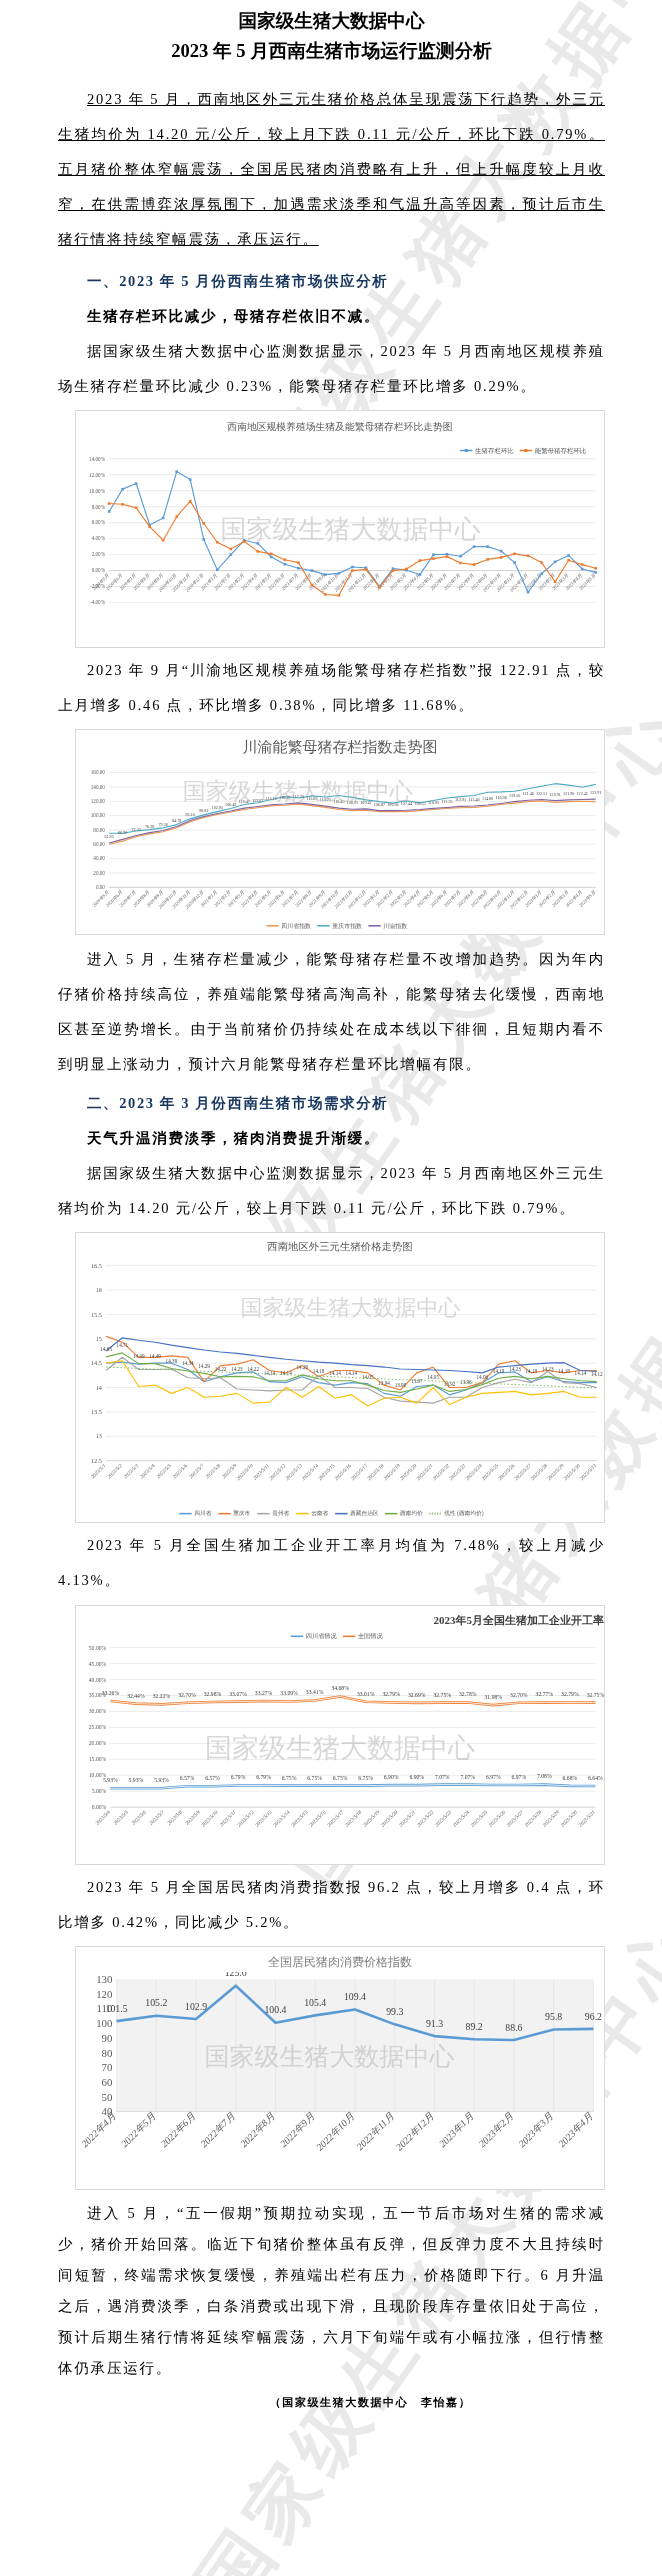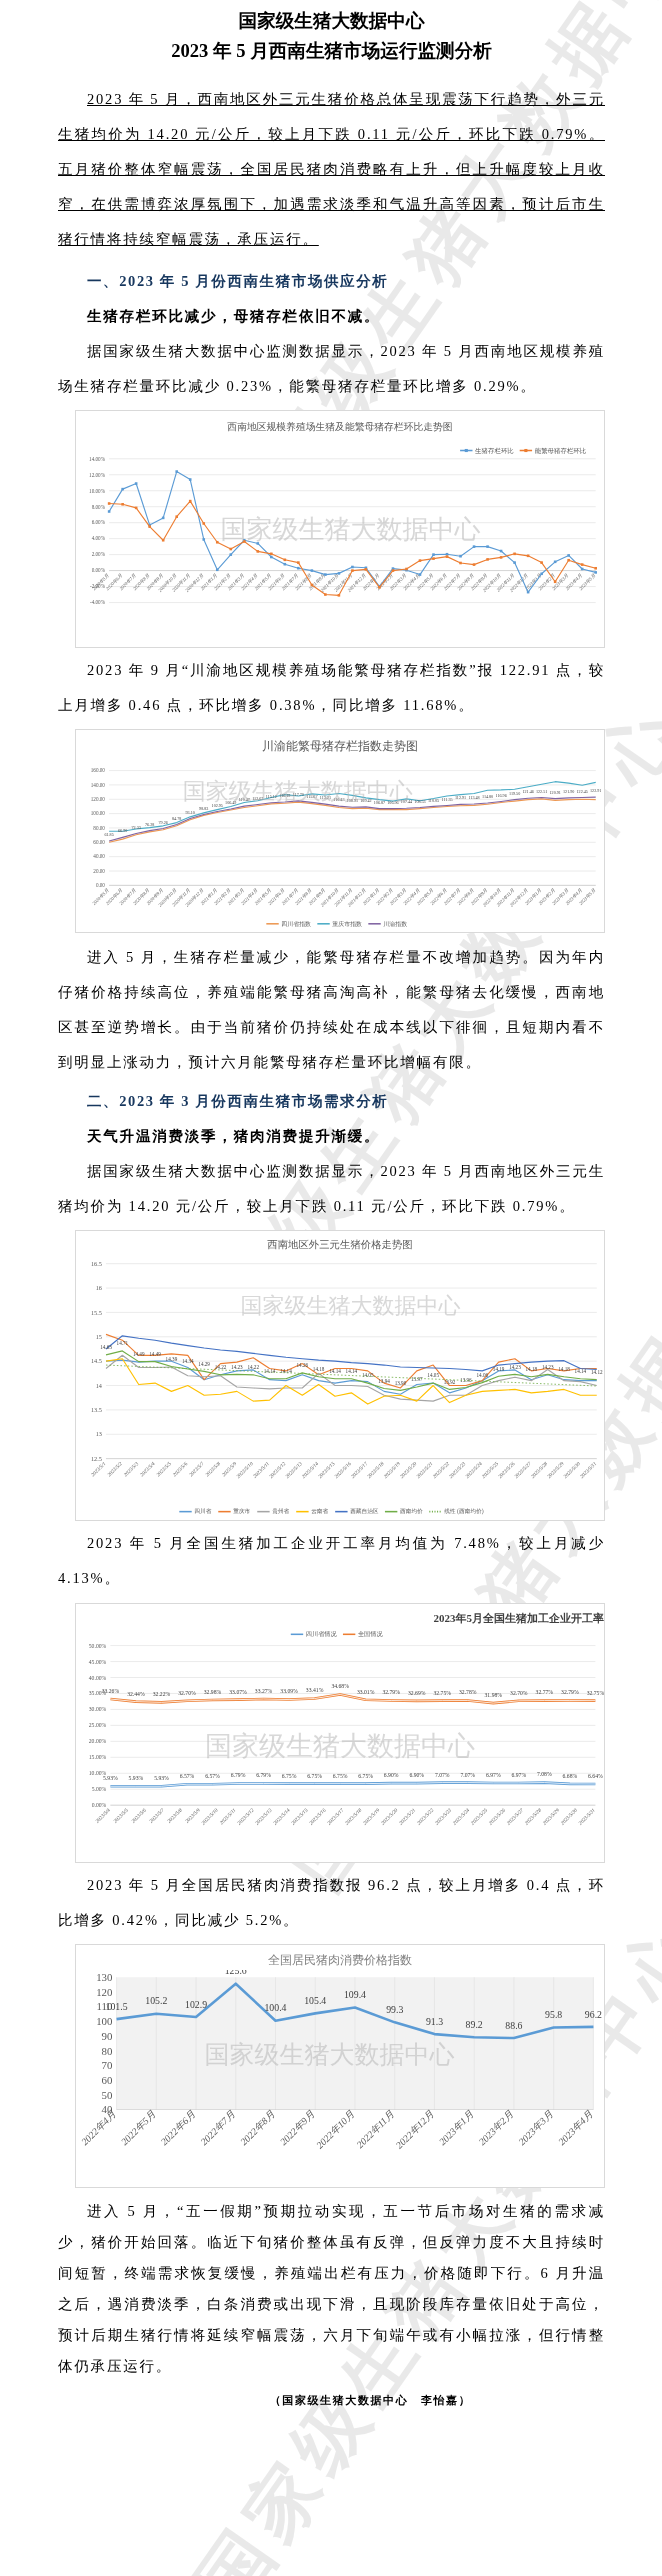--- a/index.html
+++ b/index.html
@@ -257,21 +257,21 @@
         <line x1="858" x2="882" y1="30" y2="30" stroke="#ED7D31" stroke-width="3"></line>
         <rect x="867" y="27" width="6" height="6" fill="#ED7D31"></rect>
         <text x="887" y="34" font-size="12.5" fill="#595959">能繁母猪存栏环比</text>
       </svg>
       <div class="wm-h" style="left: 52%; top: 50%; font-size: 26px;">国家级生猪大数据中心</div>
     </div>
 
   <p class="body" style="margin-top:5.2px;">2023 年 9 月“川渝地区规模养殖场能繁母猪存栏指数”报 122.91 点，较上月增多 0.46 点，环比增多 0.38%，同比增多 11.68%。</p>
 
   <div class="chart-box">
-      <div class="chart-title" style="font-size: 12px; margin: 7.2px 0px 1px;">川渝能繁母猪存栏指数走势图</div>
+      <div class="chart-title" style="font-size: 15px; margin: 7.2px 0px 1px;">川渝能繁母猪存栏指数走势图</div>
       <svg viewBox="0 0 1021 340" width="528" height="176">
         <line x1="64" x2="1005" y1="250" y2="250" stroke="#D9D9D9" stroke-width="1"></line>
         <text x="56" y="253.5" text-anchor="end" font-size="10" fill="#595959">0.00</text>
         <line x1="64" x2="1005" y1="222.25" y2="222.25" stroke="#D9D9D9" stroke-width="1"></line>
         <text x="56" y="225.75" text-anchor="end" font-size="10" fill="#595959">20.00</text>
         <line x1="64" x2="1005" y1="194.5" y2="194.5" stroke="#D9D9D9" stroke-width="1"></line>
         <text x="56" y="198" text-anchor="end" font-size="10" fill="#595959">40.00</text>
         <line x1="64" x2="1005" y1="166.75" y2="166.75" stroke="#D9D9D9" stroke-width="1"></line>
         <text x="56" y="170.25" text-anchor="end" font-size="10" fill="#595959">60.00</text>
         <line x1="64" x2="1005" y1="139" y2="139" stroke="#D9D9D9" stroke-width="1"></line>

